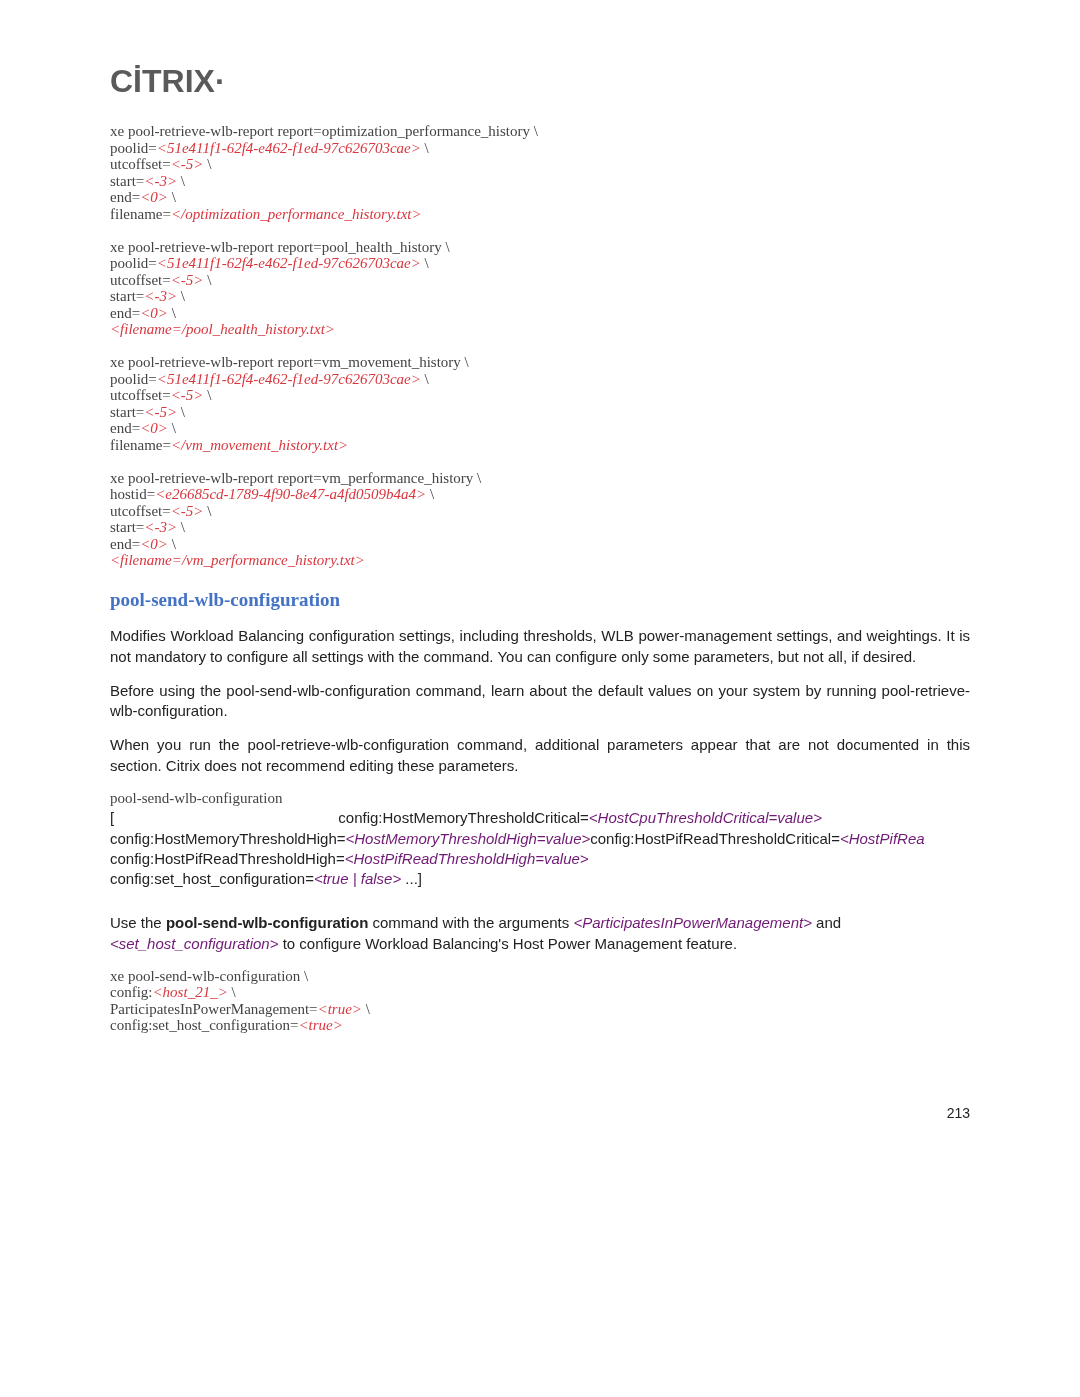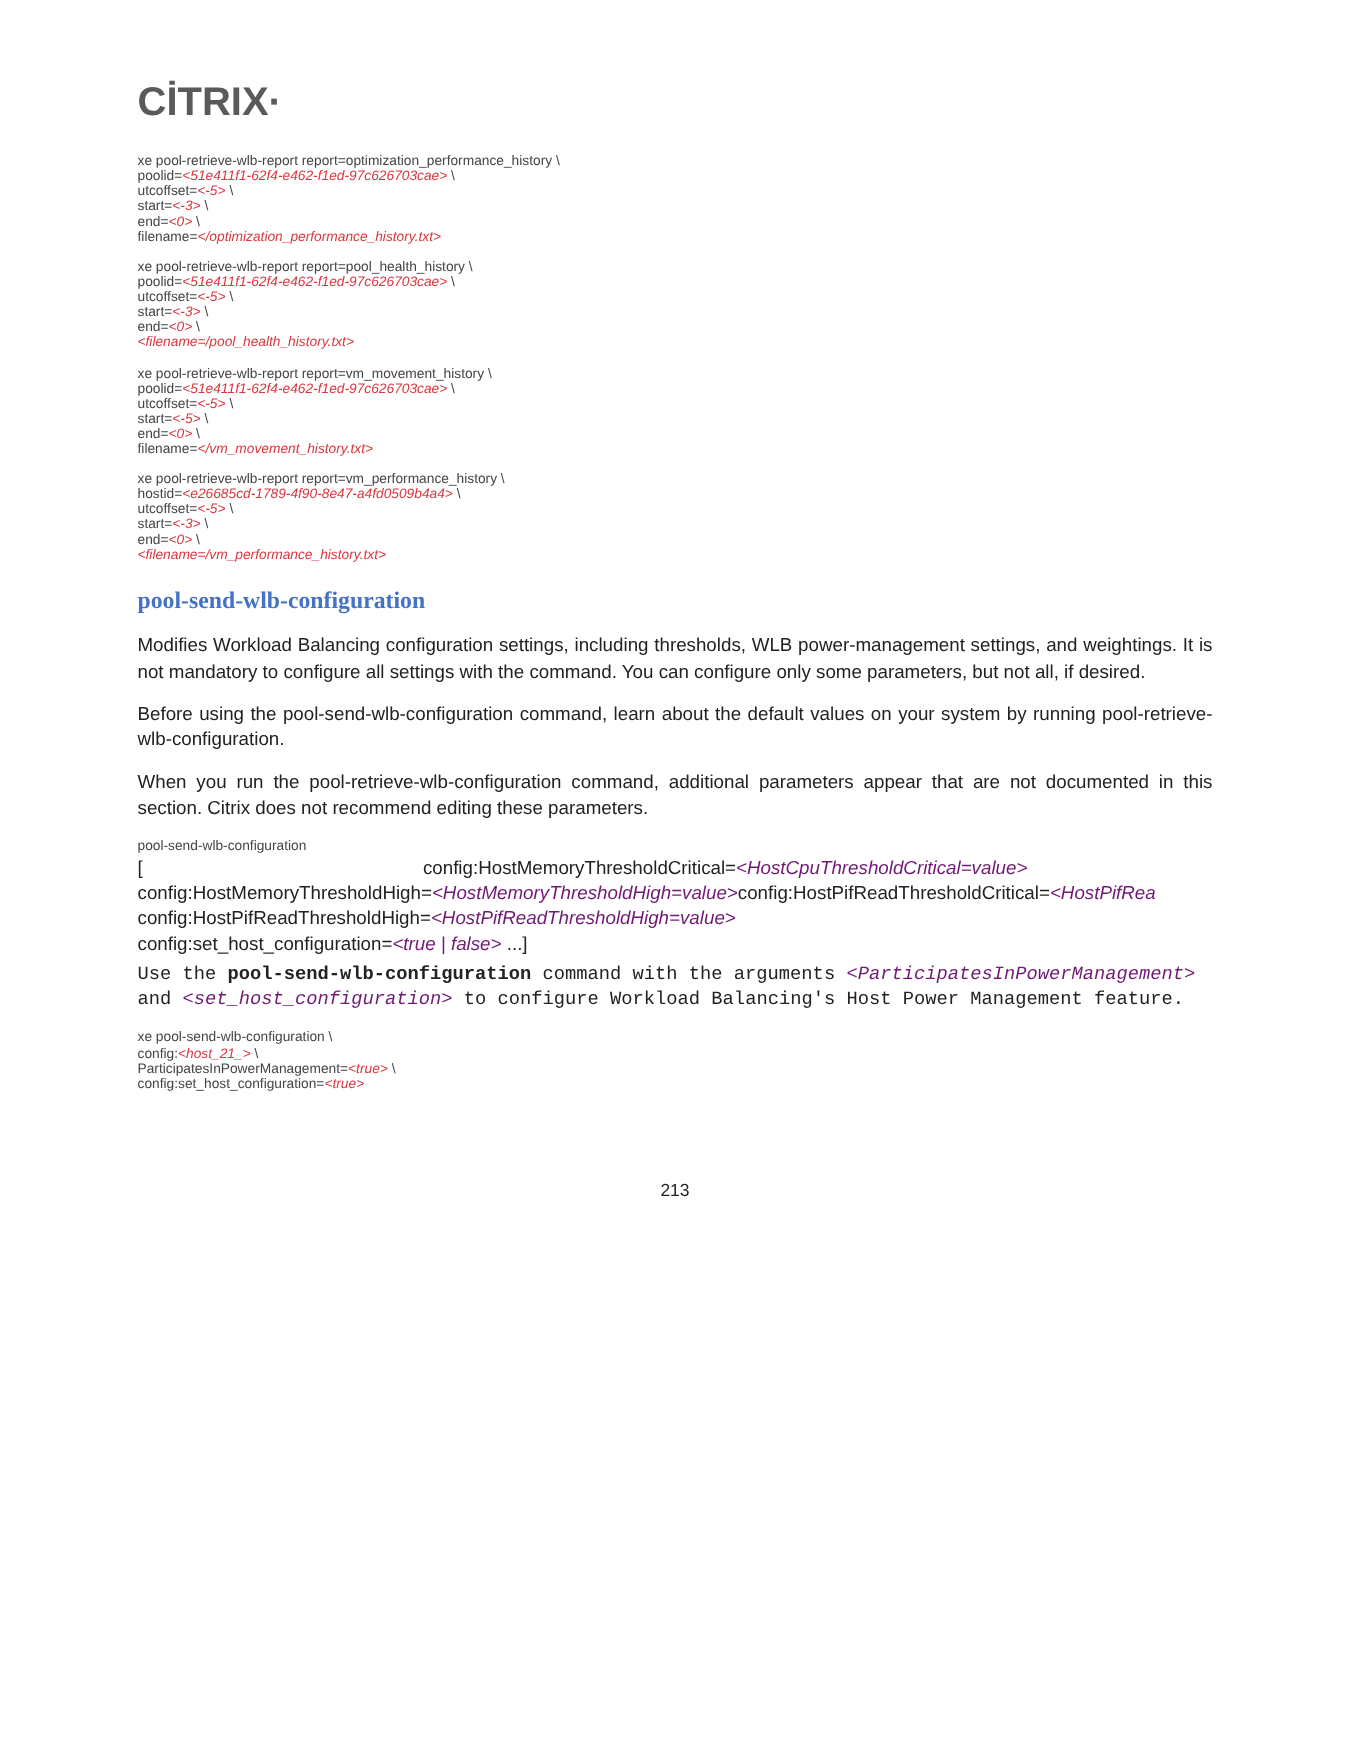--- a/index.html
+++ b/index.html
@@ -1,26 +1,26 @@
 <!DOCTYPE html>
 <html><head>
 <meta charset="utf-8">
 <style>
   * { box-sizing: border-box; margin: 0; padding: 0; }
   html, body { width: 1080px; background: #fff; }
   body { padding: 60px 110px 40px 110px; font-family: Arial, Helvetica, sans-serif; color: #222; font-size: 15px; line-height: 1.35; }
   .logo { font-family: Arial, sans-serif; font-size: 32px; font-weight: 800; color: #5a5a5a; letter-spacing: 0px; }
   .logo .dot { font-weight: 900; }
-  .codeblock { font-family: Liberation Sans, sans-serif; font-size: 11px; white-space: pre-wrap; margin-top: 20px; color: #444; line-height: 1.1; }
+  .codeblock { font-family: Liberation Serif, serif; font-size: 15px; white-space: pre-wrap; margin-top: 20px; color: #444; line-height: 1.1; }
   .red { color: #d9363e; font-style: italic; }
   .blue-h { color: #4472c4; font-family: Georgia, "Times New Roman", serif; font-weight: 700; font-size: 19px; margin-top: 18px; margin-bottom: 14px; }
   .para { text-align: justify; margin-bottom: 14px; }
   .ctext .ital { color: #701a75; font-style: italic; }
   .ctext b { font-weight: 700; }
-  .pagenum { text-align: center; margin-top: 70px; font-size: 14px; }
+  .pagenum { text-align: right; margin-top: 70px; font-size: 14px; }
 </style>
 </head>
 <body>
 
 <div class="logo">
   <span>CİTRIX</span><span class="dot">·</span>
 </div>
 
 <div class="codeblock"><span>xe pool-retrieve-wlb-report report=optimization_performance_history \</span>
 <span>poolid=</span><span class="red">&lt;51e411f1-62f4-e462-f1ed-97c626703cae&gt;</span><span> \</span>
@@ -55,21 +55,21 @@
 <div class="para">Modifies Workload Balancing configuration settings, including thresholds, WLB power-management settings, and weightings. It is not mandatory to configure all settings with the command. You can configure only some parameters, but not all, if desired.</div>
 <div class="para">Before using the pool-send-wlb-configuration command, learn about the default values on your system by running pool-retrieve-wlb-configuration.</div>
 <div class="para">When you run the pool-retrieve-wlb-configuration command, additional parameters appear that are not documented in this section. Citrix does not recommend editing these parameters.</div>
 
 <div class="codeblock" style="margin-top:0"><span>pool-send-wlb-configuration</span></div>
 
 <div class="ctext" style="white-space:normal; margin-top:2px;">
 <span>[ </span><span style="display:inline-block; width:220px;"></span><span>config:HostMemoryThresholdCritical=</span><span class="ital">&lt;HostCpuThresholdCritical=value&gt;</span><span> config:HostMemoryThresholdHigh=</span><span class="ital">&lt;HostMemoryThresholdHigh=value&gt;</span><span>config:HostPifReadThresholdCritical=</span><span class="ital">&lt;HostPifRea</span><span> config:HostPifReadThresholdHigh=</span><span class="ital">&lt;HostPifReadThresholdHigh=value&gt;</span><br><span> config:set_host_configuration=</span><span class="ital">&lt;true | false&gt;</span><span> ...]</span>
 </div>
 
-<div class="ctext" style="margin-top:4px; margin-bottom:14px;font-family:Liberation Mono, monospace;">
+<div class="ctext" style="margin-top:24px; margin-bottom:14px;">
 <span>Use the </span><b>pool-send-wlb-configuration</b><span> command with the arguments </span><span class="ital">&lt;ParticipatesInPowerManagement&gt;</span><span> and </span><span class="ital">&lt;set_host_configuration&gt;</span><span> to configure Workload Balancing's Host Power Management feature.</span>
 </div>
 
 <div class="codeblock" style="margin-top:12px"><span>xe pool-send-wlb-configuration \</span>
 <span>config:</span><span class="red">&lt;host_21_&gt;</span><span> \</span>
 <span>ParticipatesInPowerManagement=</span><span class="red">&lt;true&gt;</span><span> \</span>
 <span>config:set_host_configuration=</span><span class="red">&lt;true&gt;</span></div>
 
 <div class="pagenum">213</div>
 

